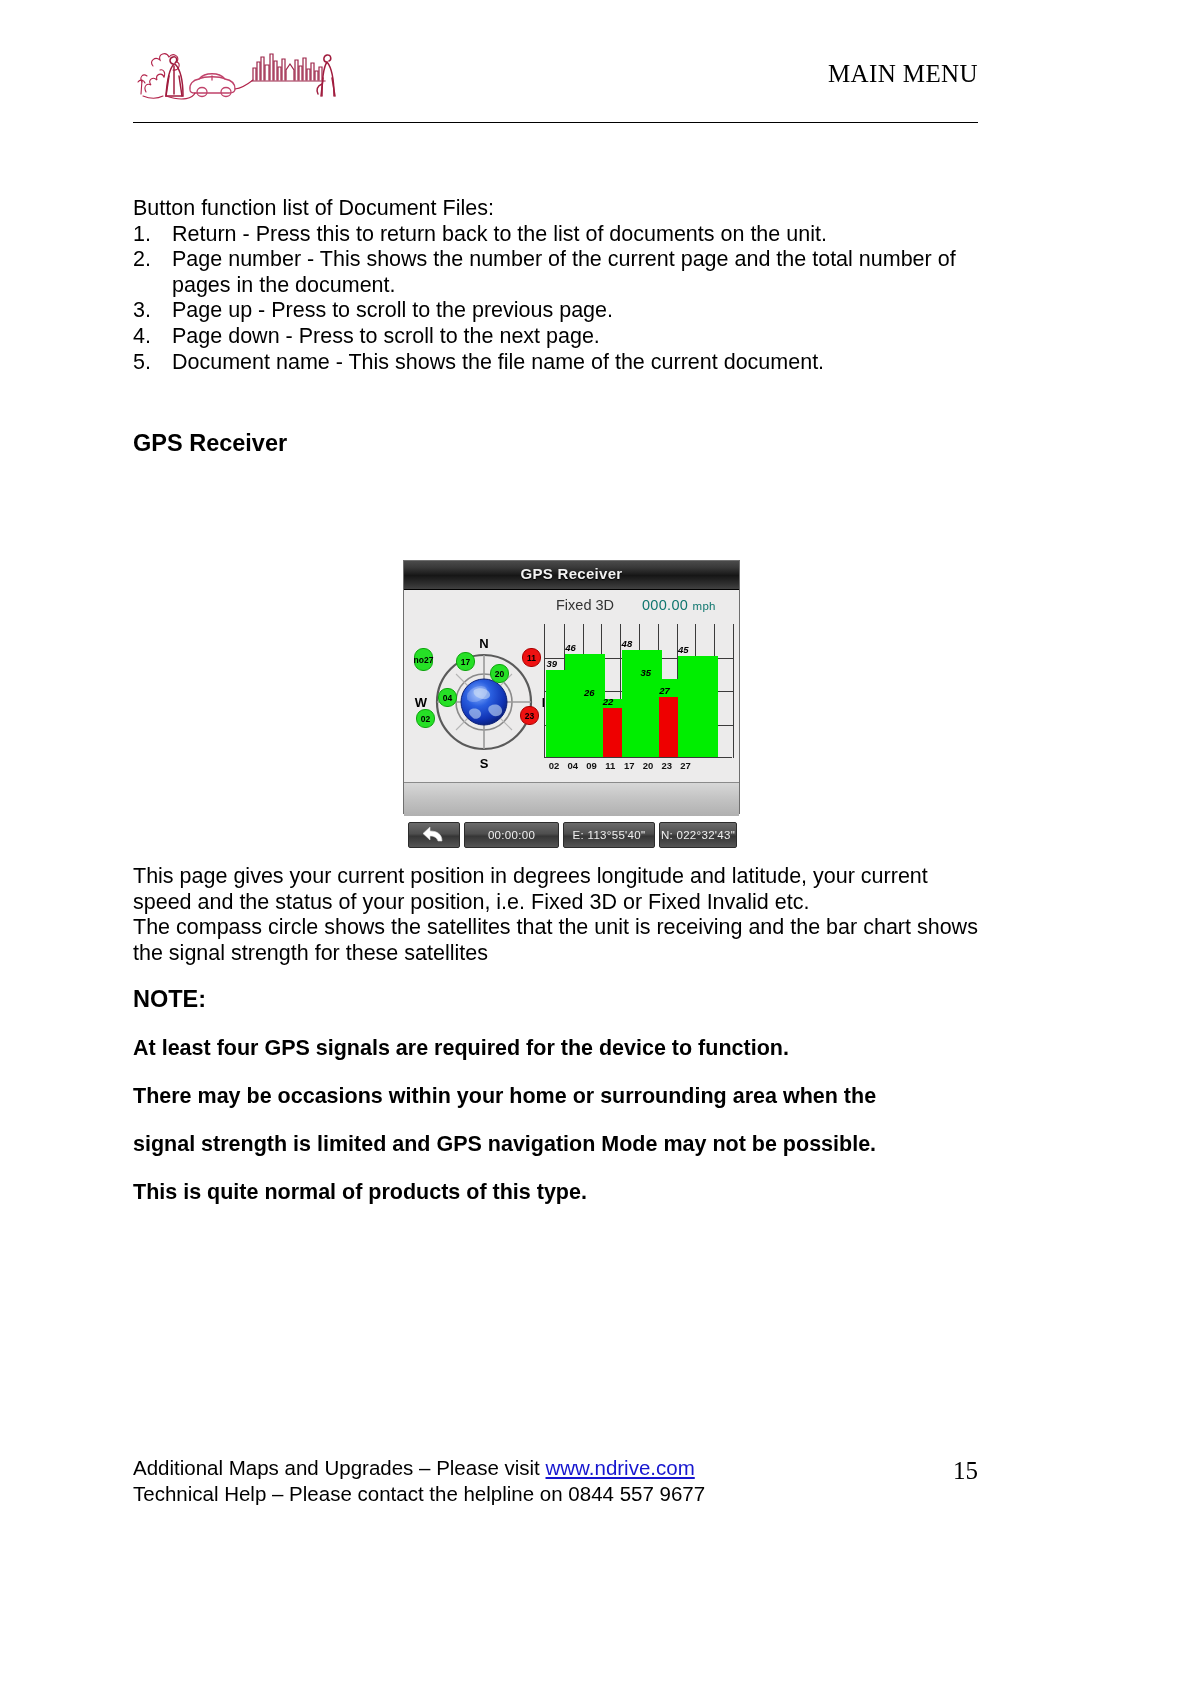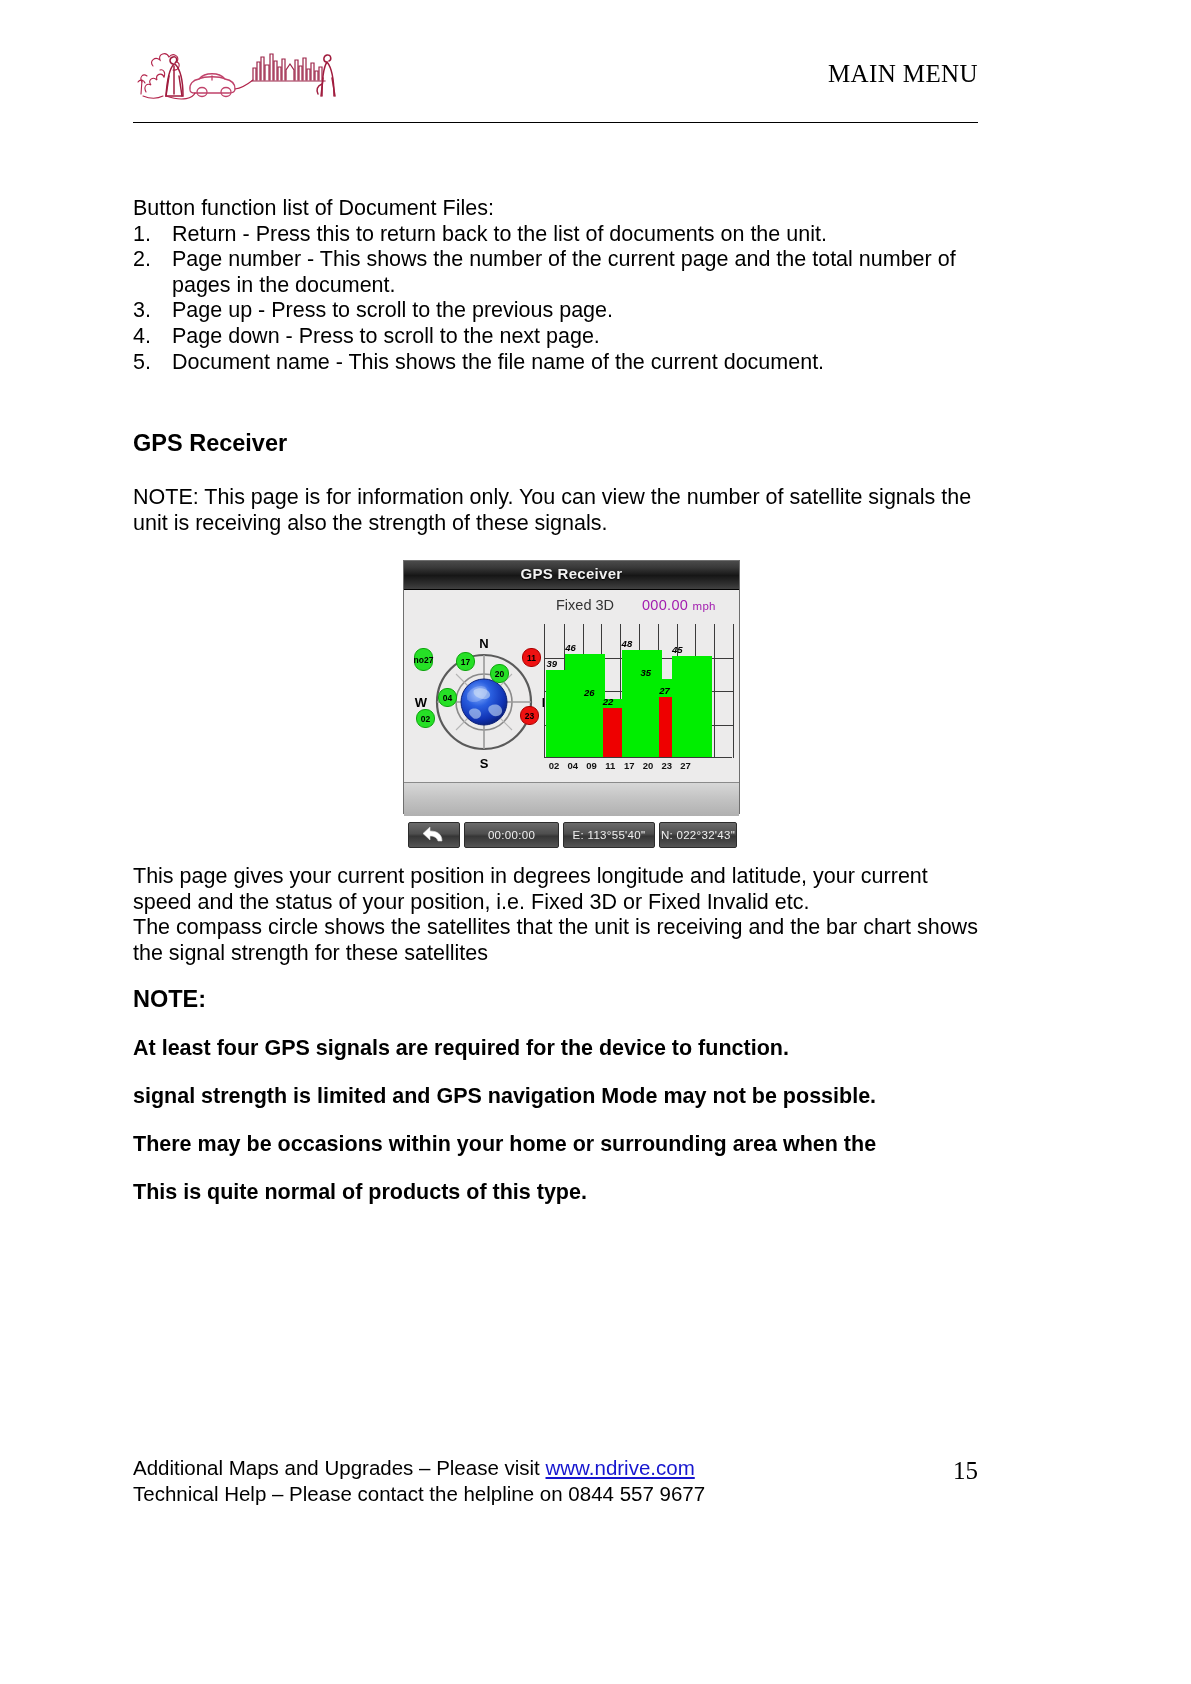--- a/index.html
+++ b/index.html
@@ -163,21 +163,21 @@
     left: 152px;
     top: 0;
     font-size: 14.5px;
     color: #333;
   }
   .status-speed {
     position: absolute;
     left: 238px;
     top: 0;
     font-size: 14.5px;
-    color: #a21caf;
+    color: #0f766e;
     letter-spacing: 0.3px;
   }
   .status-speed .unit { font-size: 11.5px; }
 
   
   .compass {
     position: absolute;
     left: 6px;
     top: 36px;
     width: 148px;
@@ -426,21 +426,20 @@
         <span>Document name - This shows the file name of the current document.</span>
       </li>
     </ol>
 
     <div class="spacer-lg"></div>
 
     <h2 class="section-heading">GPS Receiver</h2>
 
     <div class="spacer-md"></div>
 
-    <p class="para">NOTE: This page is for information only. You can view the number of satellite signals the unit is receiving also the strength of these signals.</p>
   </div>
 
   <div class="device-wrap">
 
     <div class="device-titlebar">
       <div class="t">GPS Receiver</div>
     </div>
 
     <div class="device-body">
 
@@ -536,21 +535,21 @@
               <div class="val" style="bottom: 108px;">48</div>
             </div>
             <div class="bc-bar" style="left: 95.4px; height: 134px;">
               <div class="fill" style="height: 78px; background: rgb(0, 238, 0);"></div>
               <div class="val" style="bottom: 79px;">35</div>
             </div>
             <div class="bc-bar" style="left: 114.2px; height: 134px;">
               <div class="fill" style="height: 60px; background: rgb(238, 0, 0);"></div>
               <div class="val" style="bottom: 61px;">27</div>
             </div>
-            <div class="bc-bar" style="left: 127px; height: 134px;">
+            <div class="bc-bar" style="left: 133px; height: 134px;">
               <div class="fill" style="height: 101px; background: rgb(0, 238, 0);"></div>
               <div class="val" style="bottom: 102px;">45</div>
             </div>
           </div>
         <div class="bc-xlabels" id="bc-xlabels">
             <span style="left: 0px;">02</span>
             <span style="left: 18.8px;">04</span>
             <span style="left: 37.6px;">09</span>
             <span style="left: 56.4px;">11</span>
             <span style="left: 75.2px;">17</span>
@@ -576,22 +575,22 @@
 
   <div class="content" style="top:864px;">
     <p class="para">This page gives your current position in degrees longitude and latitude, your current speed and the status of your position, i.e. Fixed 3D or Fixed Invalid etc.</p>
     <p class="para">The compass circle shows the satellites that the unit is receiving and the bar chart shows the signal strength for these satellites</p>
 
     <div class="spacer-sm"></div>
 
     <h3 class="note-title">NOTE:</h3>
     <div class="note-block">
       <div class="note-line">At least four GPS signals are required for the device to function.</div>
+      <div class="note-line">There may be occasions within your home or surrounding area when the</div>
       <div class="note-line">signal strength is limited and GPS navigation Mode may not be possible.</div>
-      <div class="note-line">There may be occasions within your home or surrounding area when the</div>
       <div class="note-line">This is quite normal of products of this type.</div>
     </div>
   </div>
 
   <div class="footer">
     <div class="footer-line">
       <span>Additional Maps and Upgrades – Please visit </span><a class="footer-link" href="#">www.ndrive.com</a>
     </div>
     <div class="footer-line">Technical Help – Please contact the helpline on 0844 557 9677</div>
     <div class="page-number">15</div>

